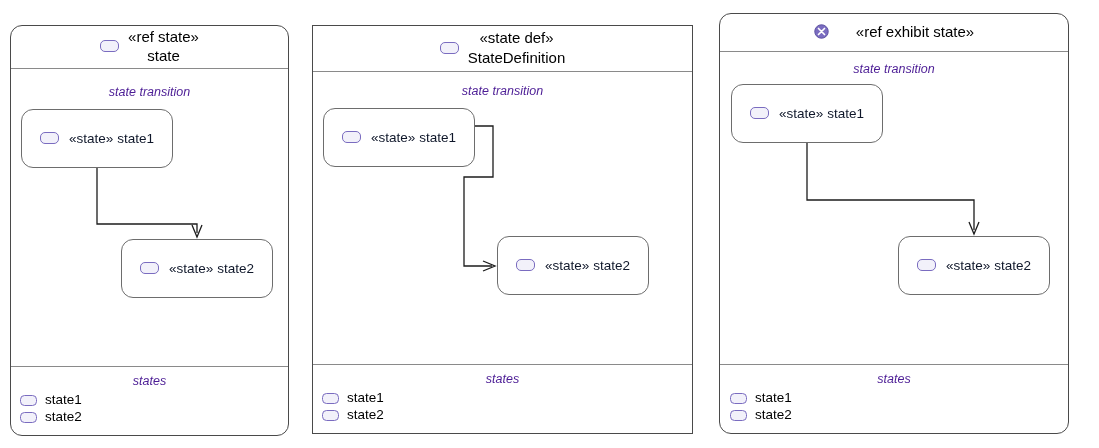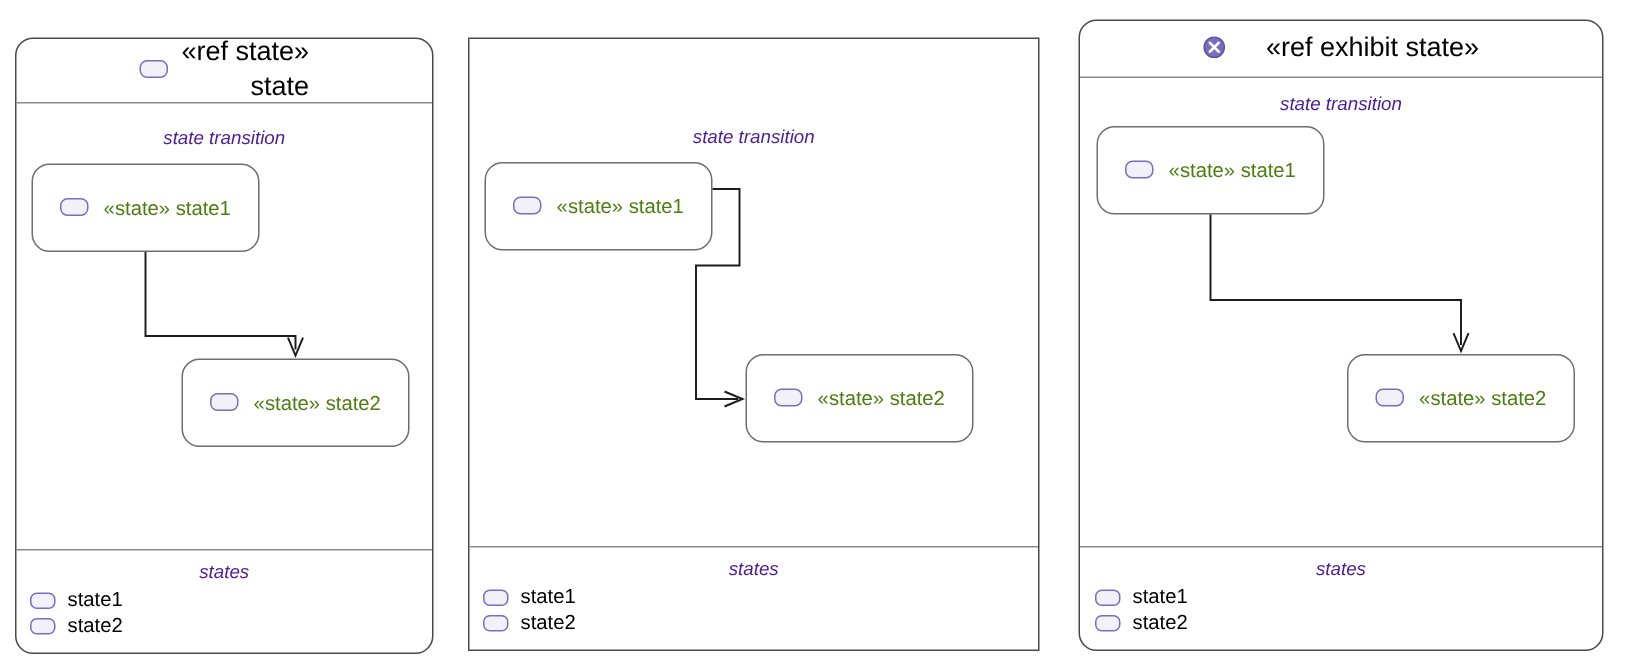--- a/index.html
+++ b/index.html
@@ -38,24 +38,24 @@
     align-items: center;
     justify-content: center;
   }
   .header-inner {
     display: flex;
     align-items: center;
     gap: 9px;
     transform: translateY(-1px);
   }
   .header-text {
-    text-align: right;
+    text-align: center;
     line-height: 1.28;
     color: #000000;
-    font-size: 18px;
+    font-size: 15px;
     white-space: nowrap;
   }
   .header-text .kw  { display: block; }
   .header-text .nm  { display: block; }
   .header-text.single { display: flex; align-items: center; margin-left: 18px; }
 
   
   .compartment-label {
     position: absolute;
     left: 0;
@@ -88,21 +88,21 @@
   }
   .state-inner {
     display: flex;
     align-items: center;
     gap: 10px;
   }
   .state-text {
     text-align: center;
     line-height: 1.3;
     font-size: 13.5px;
-    color: #4d7c0f;
+    color: #0f172a;
     white-space: nowrap;
   }
 
   
   .pill-icon {
     display: inline-block;
     width: 17px;
     height: 10px;
     border: 1.4px solid #7a6cc0;
     border-radius: 5px;
@@ -210,20 +210,29 @@
       </div>
       <div class="feature-row">
         <span class="pill-icon sm"></span>
         <span>state2</span>
       </div>
     </div>
   </div>
 
   <div class="panel square" style="left:312px; top:25px; width:381px; height:409px;">
 
+    <div class="panel-header" style="height:46px;">
+      <div class="header-inner">
+        <span class="pill-icon"></span>
+        <span class="header-text">
+          <span class="kw">«state def»</span>
+          <span class="nm">StateDefinition</span>
+        </span>
+      </div>
+    </div>
 
     <div class="compartment-label" style="top:58px;">state transition</div>
 
     <div class="state-box" style="left:10px; top:82px; width:152px; height:59px;">
       <div class="state-inner">
         <span class="pill-icon"></span>
         <span class="state-text">
           <span class="kw">«state»</span>
           <span class="nm">state1</span>
         </span>

